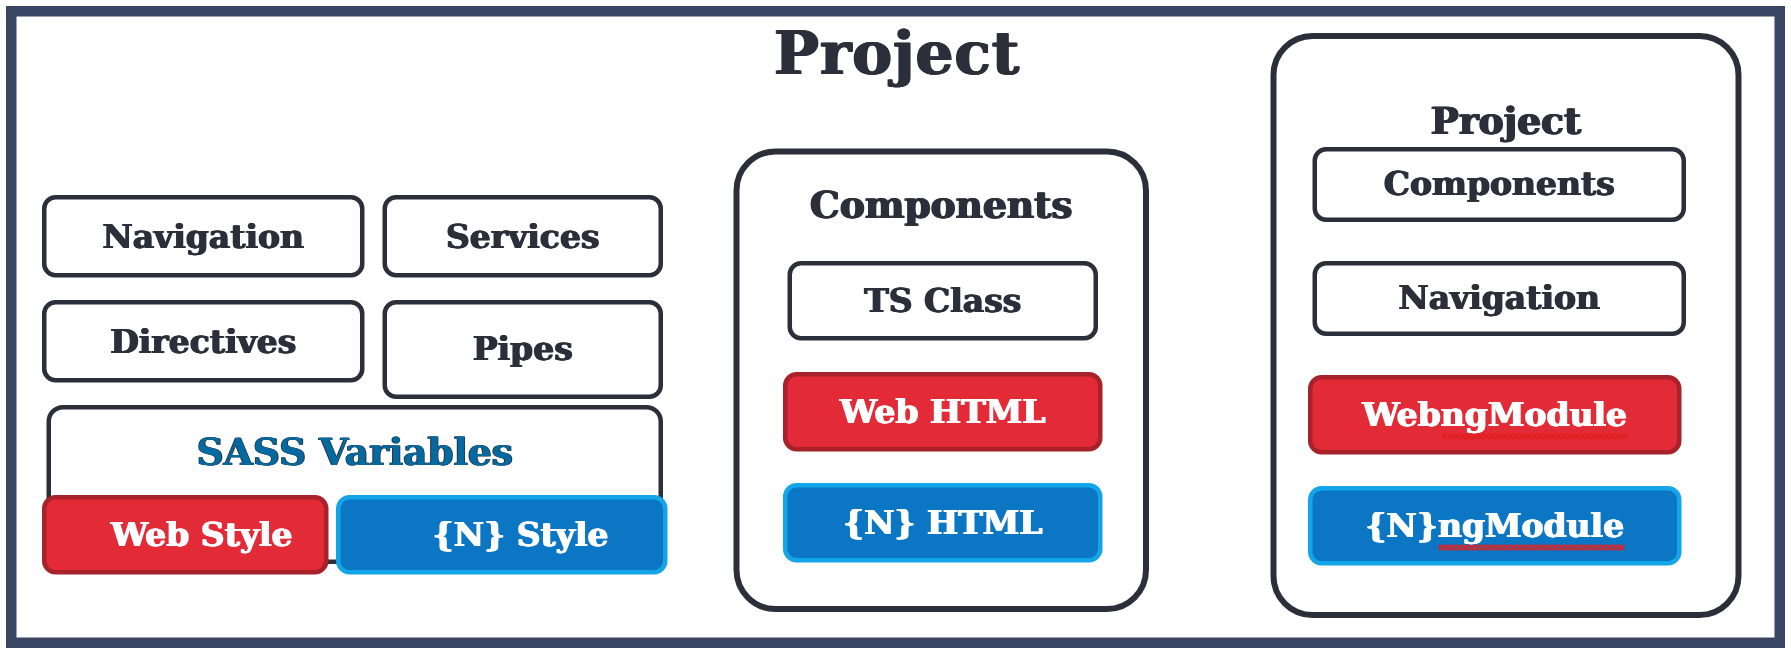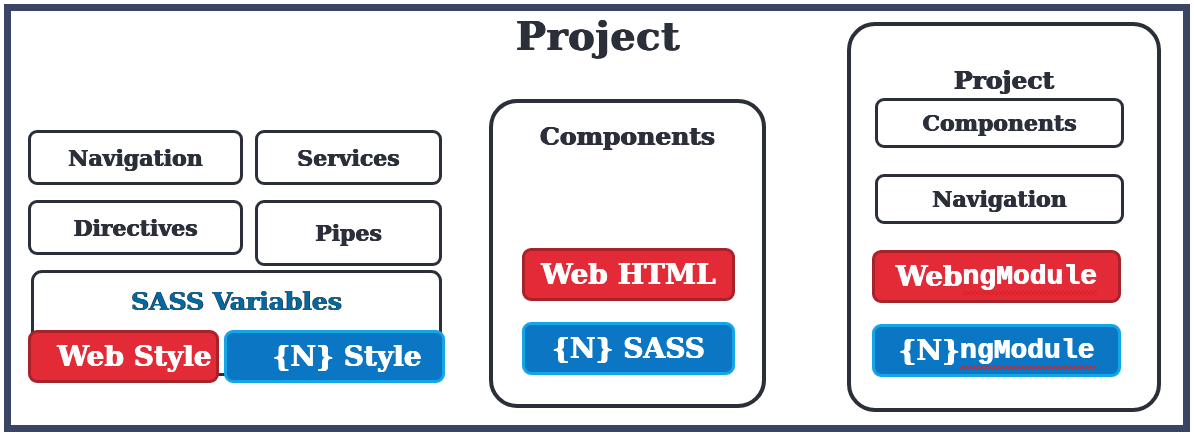--- a/index.html
+++ b/index.html
@@ -113,40 +113,39 @@
   
   .chip {
     position: absolute;
     box-sizing: border-box;
     display: flex;
     align-items: center;
     justify-content: center;
     text-align: center;
     font-family: "DejaVu Serif", "Liberation Serif", serif;
     font-weight: bold;
-    font-size: 28px;
+    font-size: 22px;
     color: #ffffff;
     border-radius: 9px;
     white-space: nowrap;
     text-shadow: 0.5px 0 0 #ffffff, -0.5px 0 0 #ffffff;
   }
   .chip.red {
     background: #e32b38;
     border: 3.5px solid #a8222b;
   }
   .chip.blue {
     background: #0a76c4;
     border: 3.5px solid #14a5e8;
   }
 
   
   .squiggle {
     position: relative;
     display: inline-block;
-    font-family: Liberation Mono, monospace;
   }
   .squiggle::after {
     content: "";
     position: absolute;
     left: 0;
     right: 0;
     bottom: -3px;
     height: 4px;
     background-image:
       linear-gradient(45deg, transparent 40%, #e02020 40%, #e02020 60%, transparent 60%),
@@ -199,27 +198,30 @@
 
     <div class="chip blue z-top" style="left:224px; top:330px; width:221px; height:53px;padding-left:25px;">
       <span>{N} Style</span>
     </div>
   </div>
 
   <div class="panel" style="left:489px; top:99px; width:277px; height:309px;">
     <div class="panel-title" style="top:19px;">Components</div>
   </div>
 
+  <div class="box outline" style="left:525px; top:174px; width:207px; height:53px;">
+    <span>TS Class</span>
+  </div>
 
   <div class="chip red" style="left:522px; top:248px; width:213px; height:53px;">
     <span>Web HTML</span>
   </div>
 
   <div class="chip blue" style="left:522px; top:322px; width:213px; height:53px;">
-    <span>{N} SASS</span>
+    <span>{N} HTML</span>
   </div>
 
   <div class="panel" style="left:847px; top:22px; width:314px; height:390px;">
     <div class="panel-title" style="top:40px;">Project</div>
   </div>
 
   <div class="box outline" style="left:875px; top:98px; width:249px; height:50px;">
     <span>Components</span>
   </div>
 

